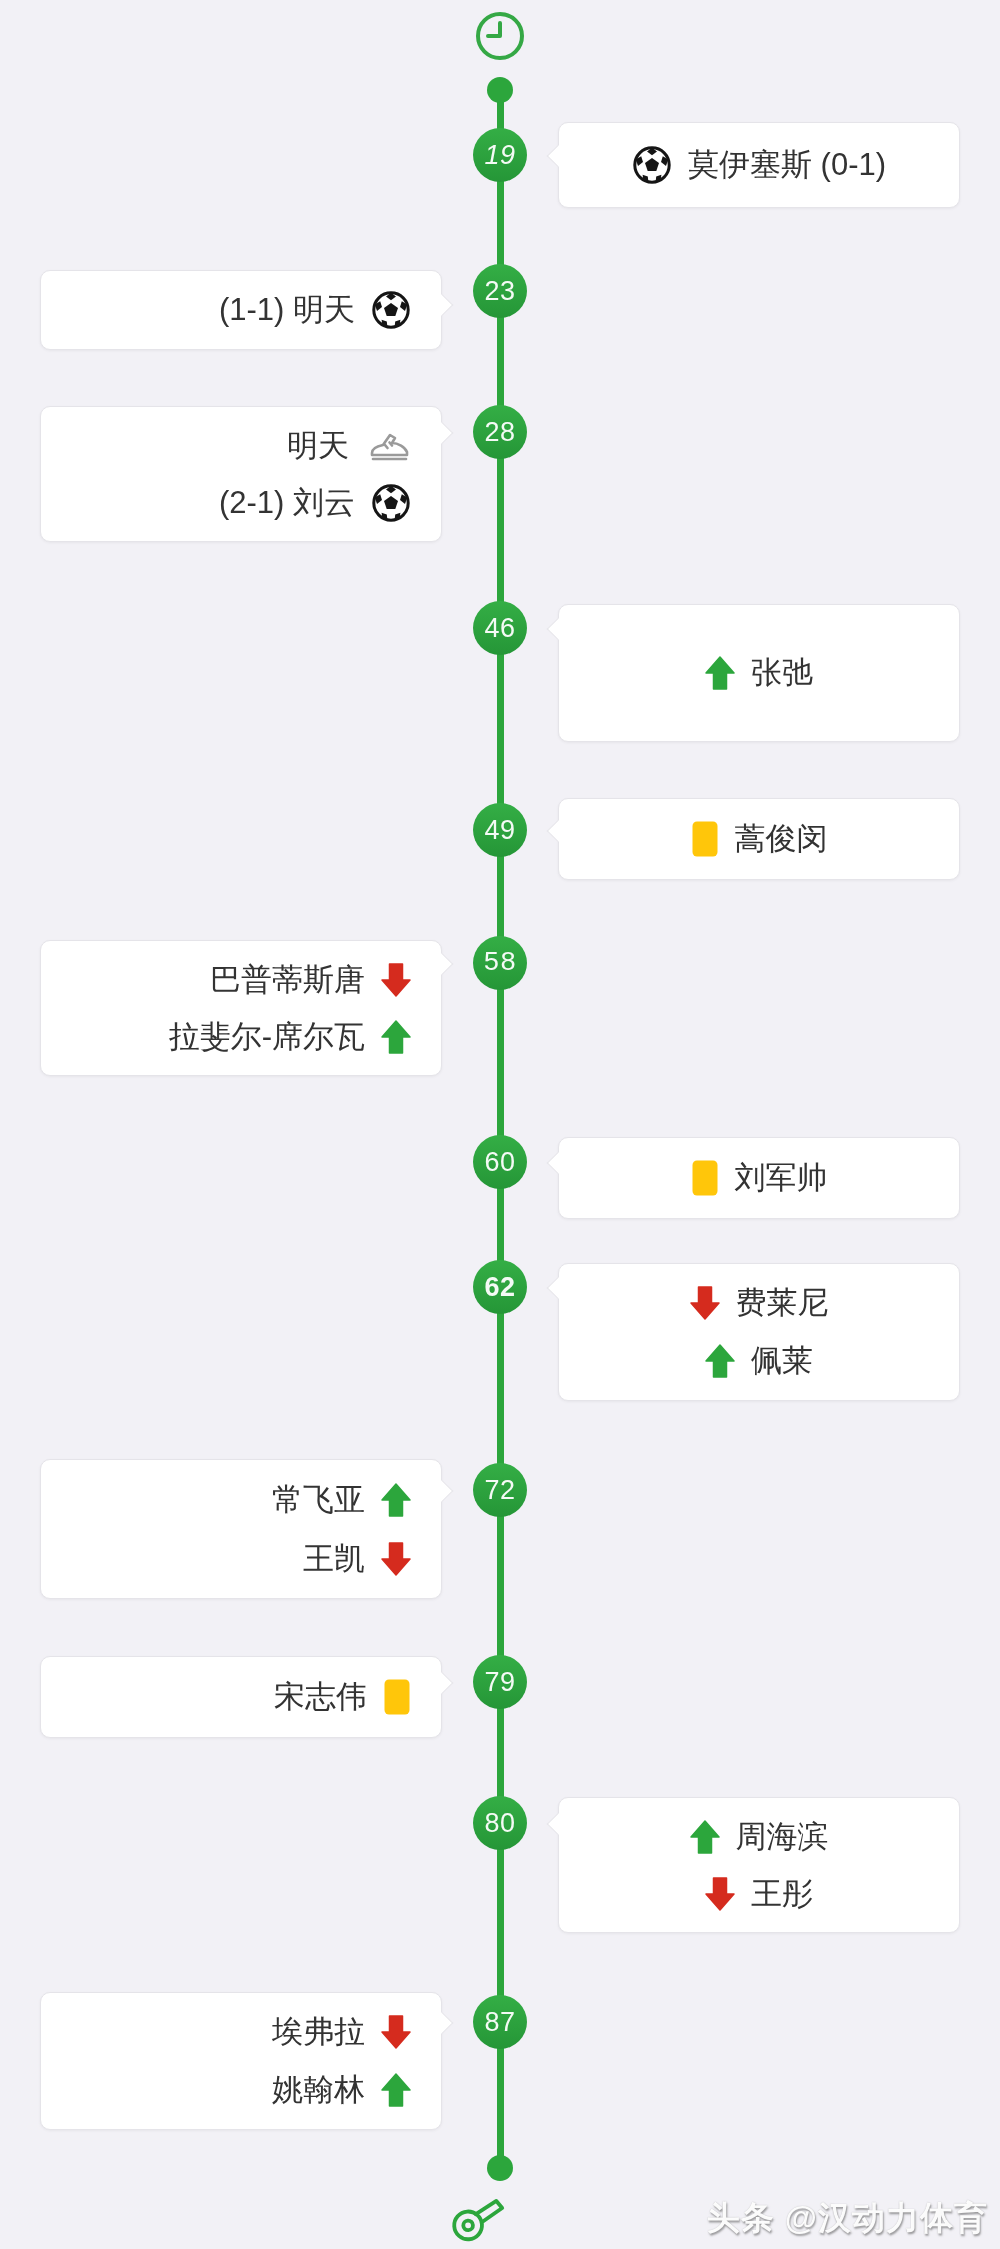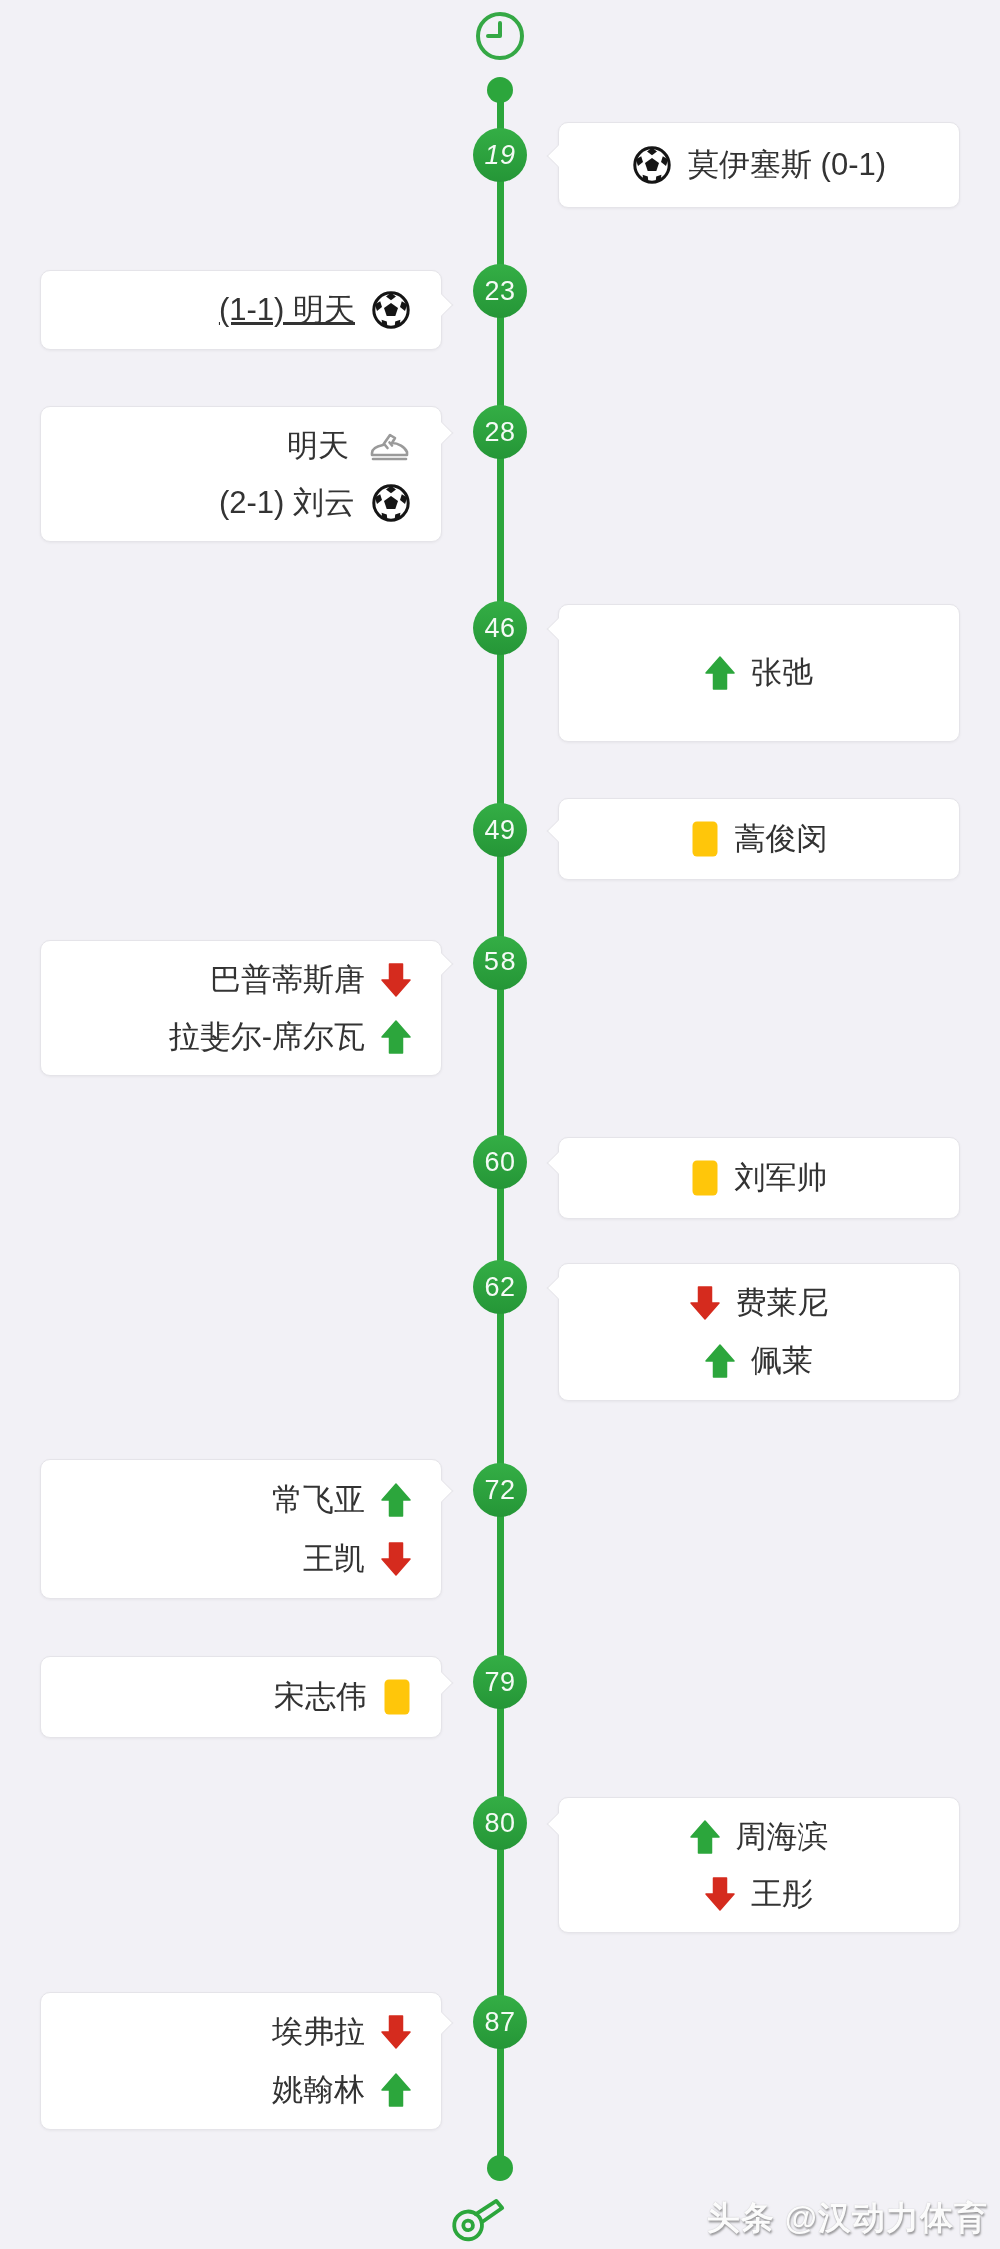--- a/index.html
+++ b/index.html
@@ -107,21 +107,21 @@
       <polygon points="3.8,14.5 6,21 11,17 9.2,11.2" fill="#151515"></polygon>
       <polygon points="28.6,35.6 23.6,37.2 24.2,31.6 29.4,29.8" fill="#151515"></polygon>
       <polygon points="11.4,35.6 16.4,37.2 15.8,31.6 10.6,29.8" fill="#151515"></polygon>
     </svg>
           </span>
           <span>莫伊塞斯 (0-1)</span>
         </div>
       </div>
     </div>
     <div class="minute-circle" style="top: 128px; font-style: italic;">19</div>
-    <div class="event-card left" style="top: 270px; height: 80px; text-decoration: underline;">
+    <div class="event-card left" style="top: 270px; height: 80px;">
       <div class="notch" style="top: 26px;"></div>
       <div class="lines">
         <div class="event-line">
           <span>(1-1) 明天</span>
           <span class="tl-icon">
     <svg width="40" height="40" viewBox="0 0 40 40">
       <circle cx="20" cy="20" r="17.2" fill="#fff" stroke="#151515" stroke-width="3"></circle>
       <polygon points="20,13 27,18 24.3,26 15.7,26 13,18" fill="#151515"></polygon>
       <polygon points="20,2.8 25,6.6 20,10.2 15,6.6" fill="#151515"></polygon>
       <polygon points="36.2,14.5 34,21 29,17 30.8,11.2" fill="#151515"></polygon>
@@ -244,21 +244,21 @@
         <div class="event-line">
           <span class="tl-icon">
     <svg width="30" height="36" viewBox="0 0 30 36">
       <path d="M15 2 L29 18 H21.5 V34 H8.5 V18 H1 Z" fill="#2CA63C" stroke="#2CA63C" stroke-width="1.5" stroke-linejoin="round"></path>
     </svg>
           </span>
           <span>佩莱</span>
         </div>
       </div>
     </div>
-    <div class="minute-circle" style="top: 1260px;">62</div>
+    <div class="minute-circle" style="top: 1260px; font-weight: bold;">62</div>
     <div class="event-card left" style="top: 1459px; height: 140px;">
       <div class="notch" style="top: 23px;"></div>
       <div class="lines">
         <div class="event-line">
           <span>常飞亚</span>
           <span class="tl-icon">
     <svg width="30" height="36" viewBox="0 0 30 36">
       <path d="M15 2 L29 18 H21.5 V34 H8.5 V18 H1 Z" fill="#2CA63C" stroke="#2CA63C" stroke-width="1.5" stroke-linejoin="round"></path>
     </svg>
           </span>

